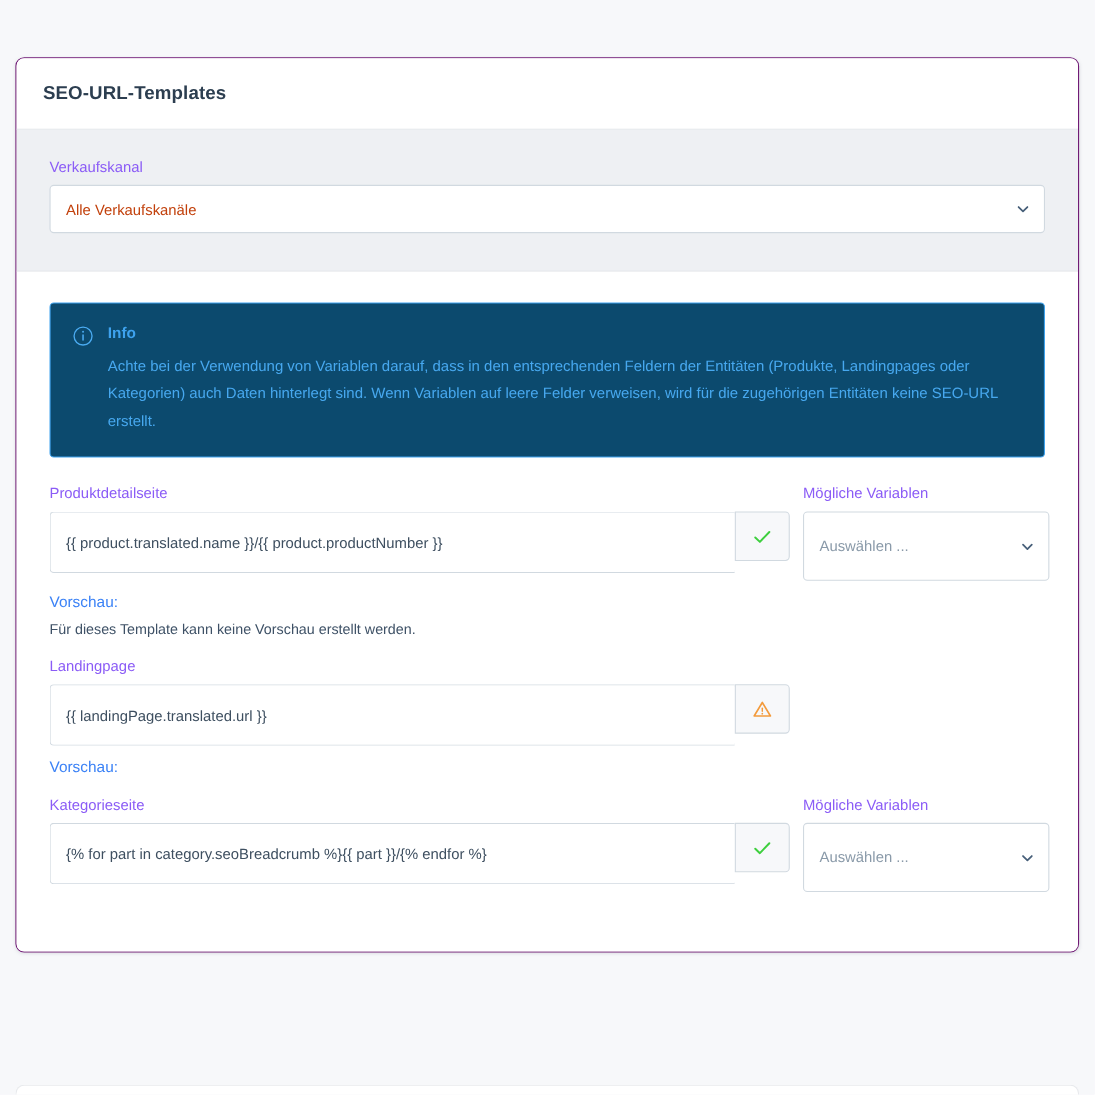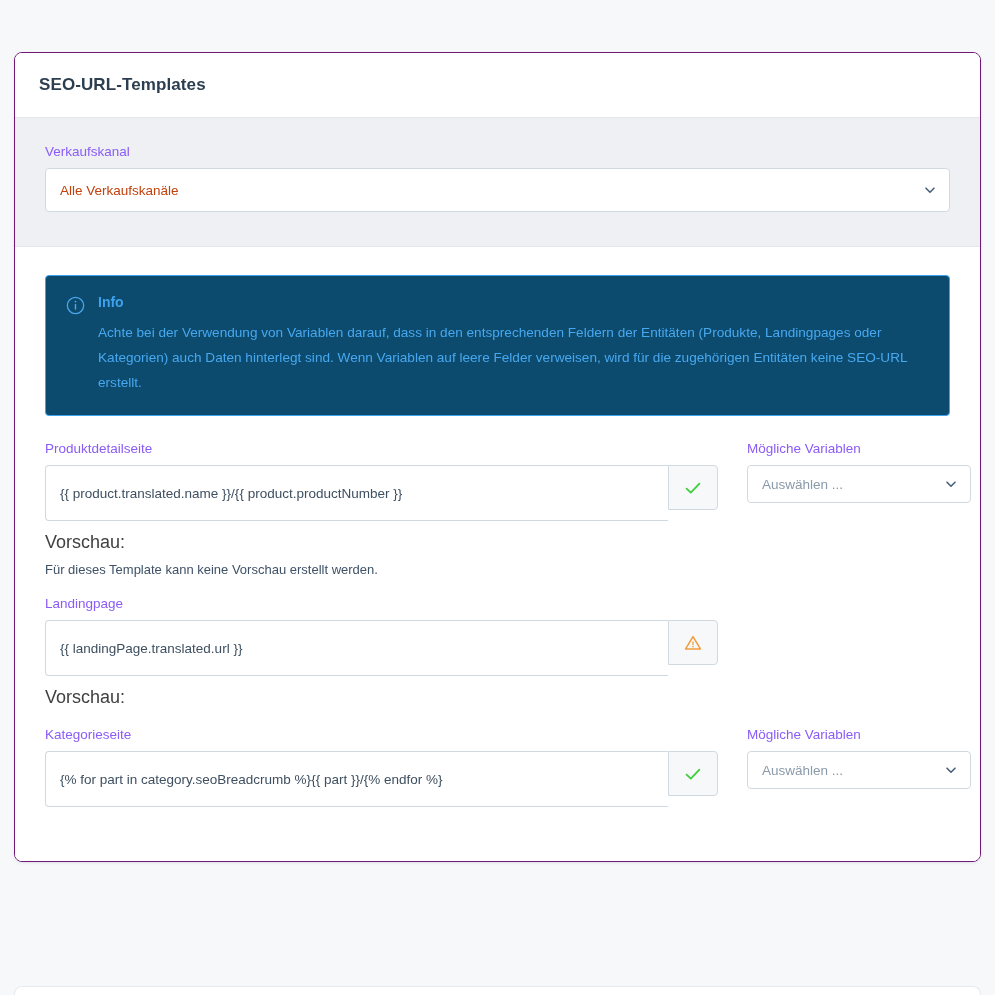--- a/index.html
+++ b/index.html
@@ -166,30 +166,30 @@
     border-radius: 0 4px 4px 0;
     background: #f7f8fa;
     display: flex;
     align-items: center;
     justify-content: center;
   }
 
   .tpl-side {
     flex: 0 0 auto;
     width: 224px;
-    margin-left: 23px;
-  }
-
-  .tpl-side .select-box { height: 38px; }
+    margin-left: 6px;
+  }
+
+  .tpl-side .select-box { height: 63px; }
 
   .preview-block { margin-top: 11px; }
 
   .preview-label {
-    font-size: 18px;
-    color: #404040;
+    font-size: 14px;
+    color: #3b82f6;
     margin-bottom: 9px;
   }
 
   .preview-text {
     font-size: 13px;
     color: #3e5166;
   }
 
   
   .next-card {

